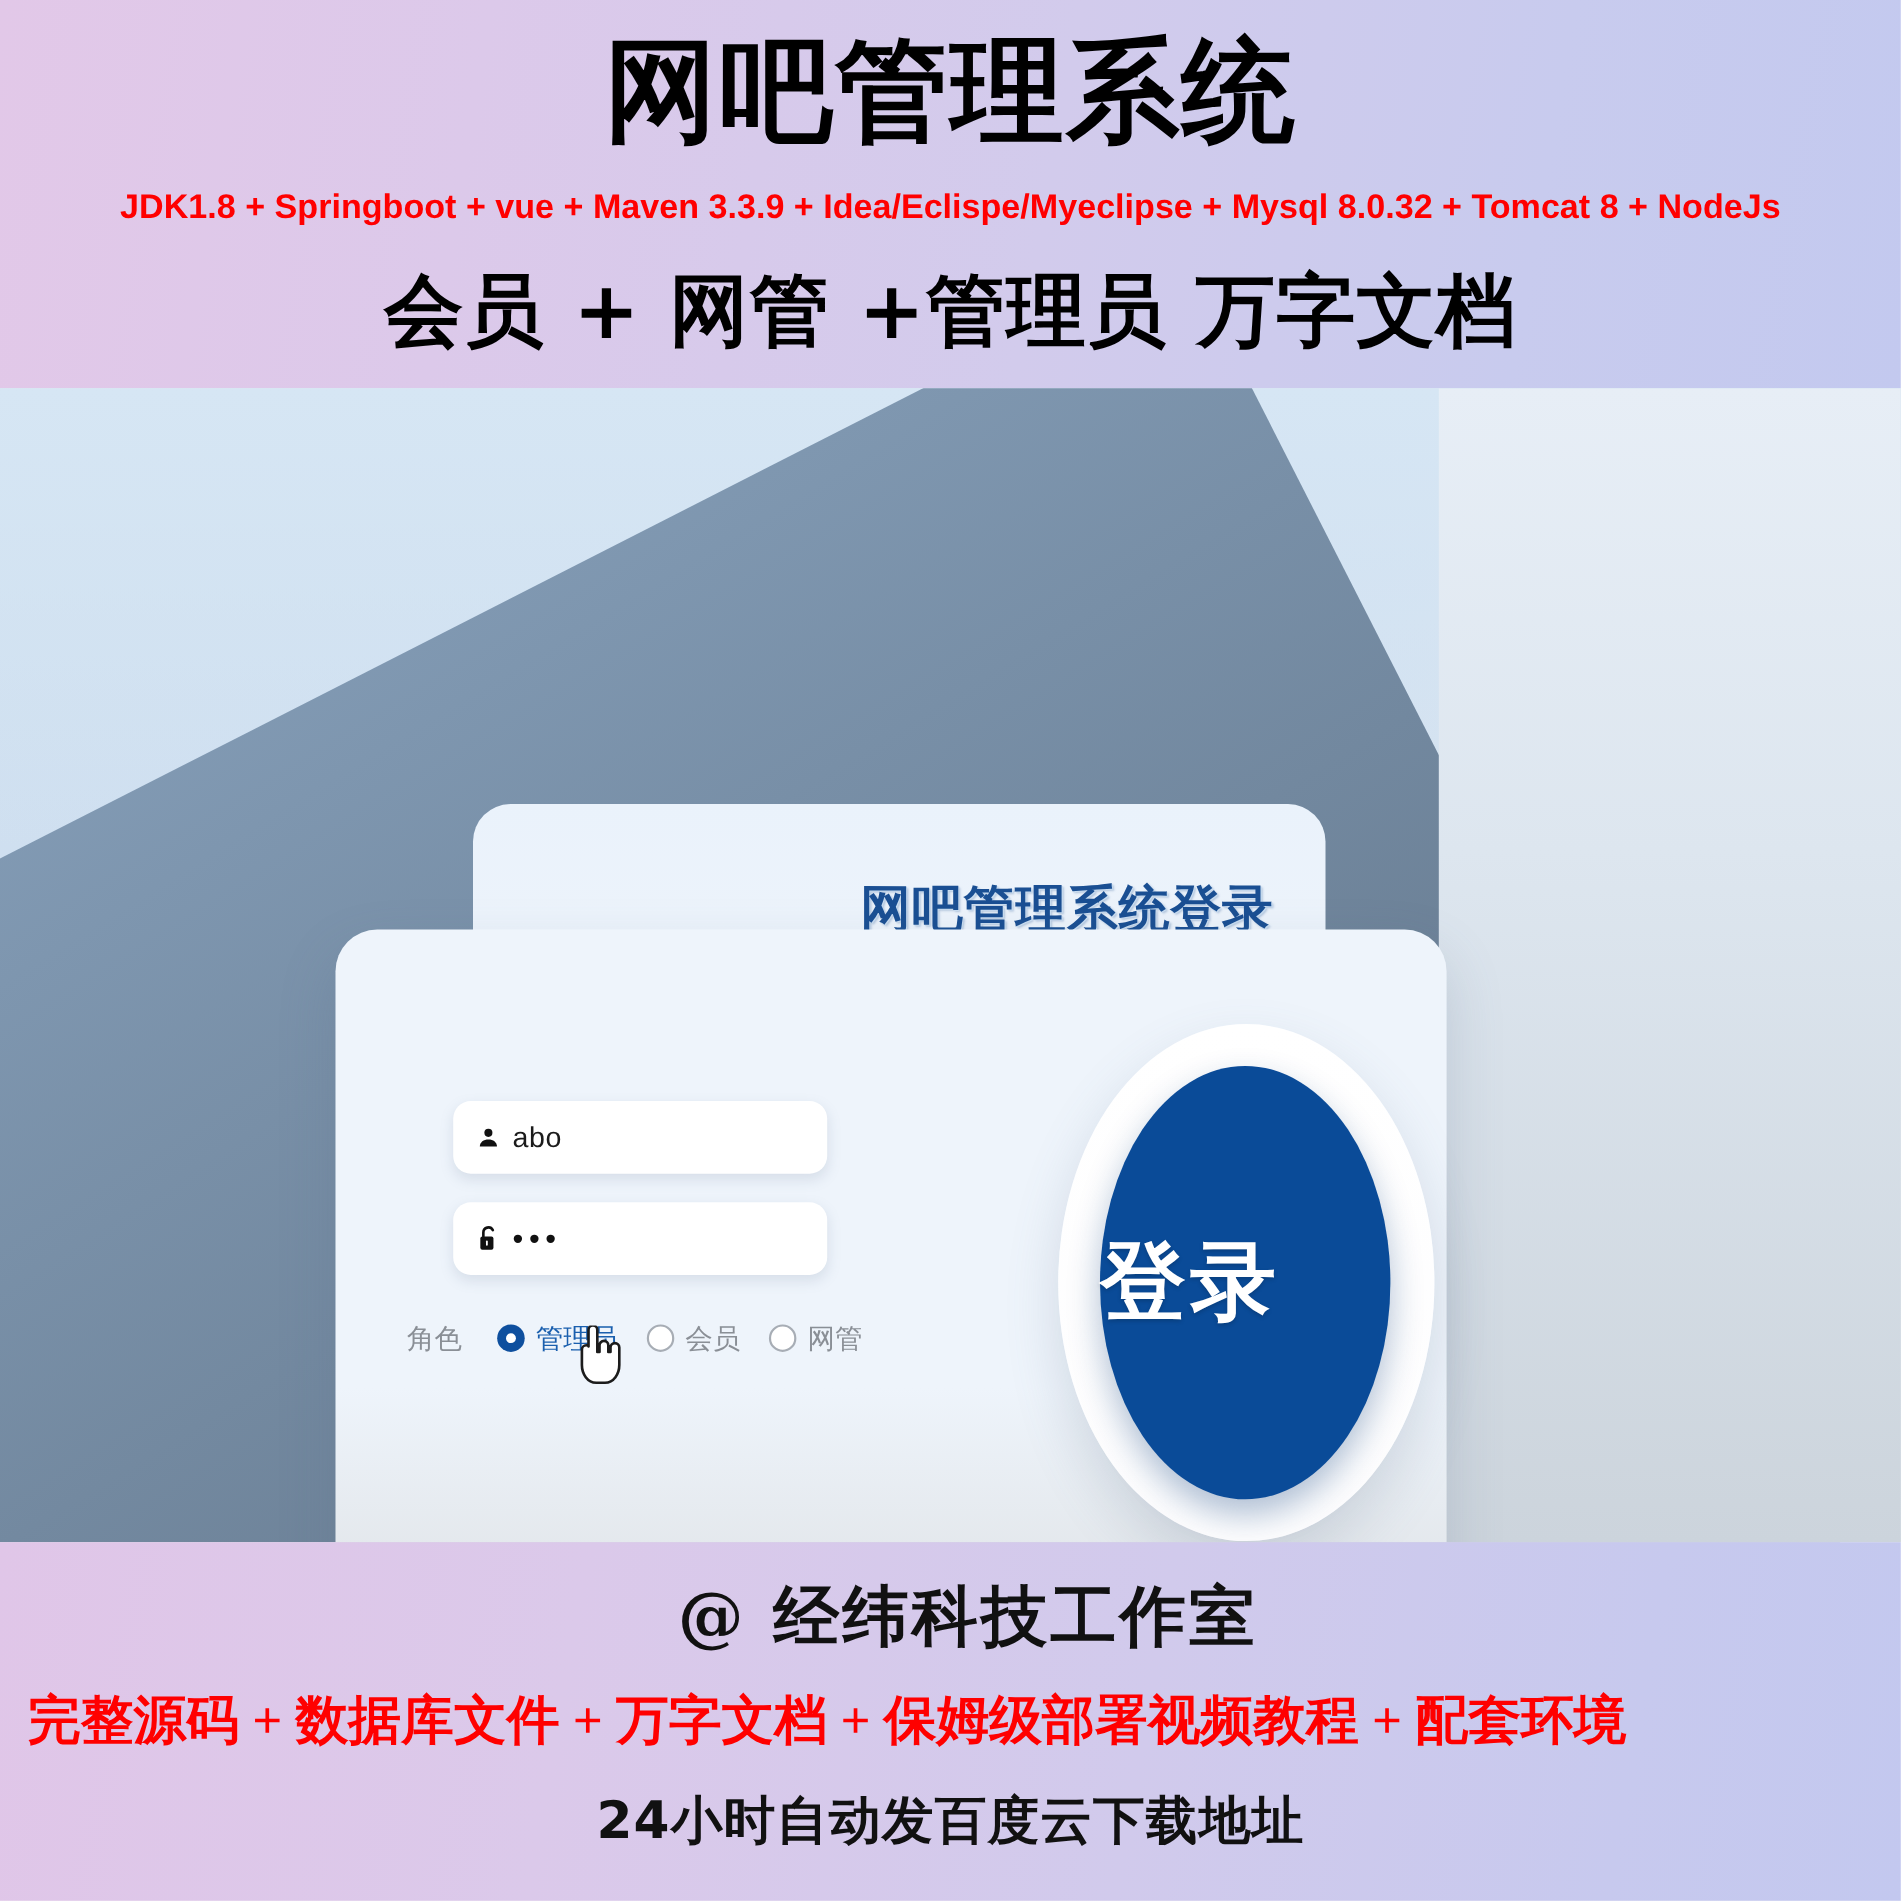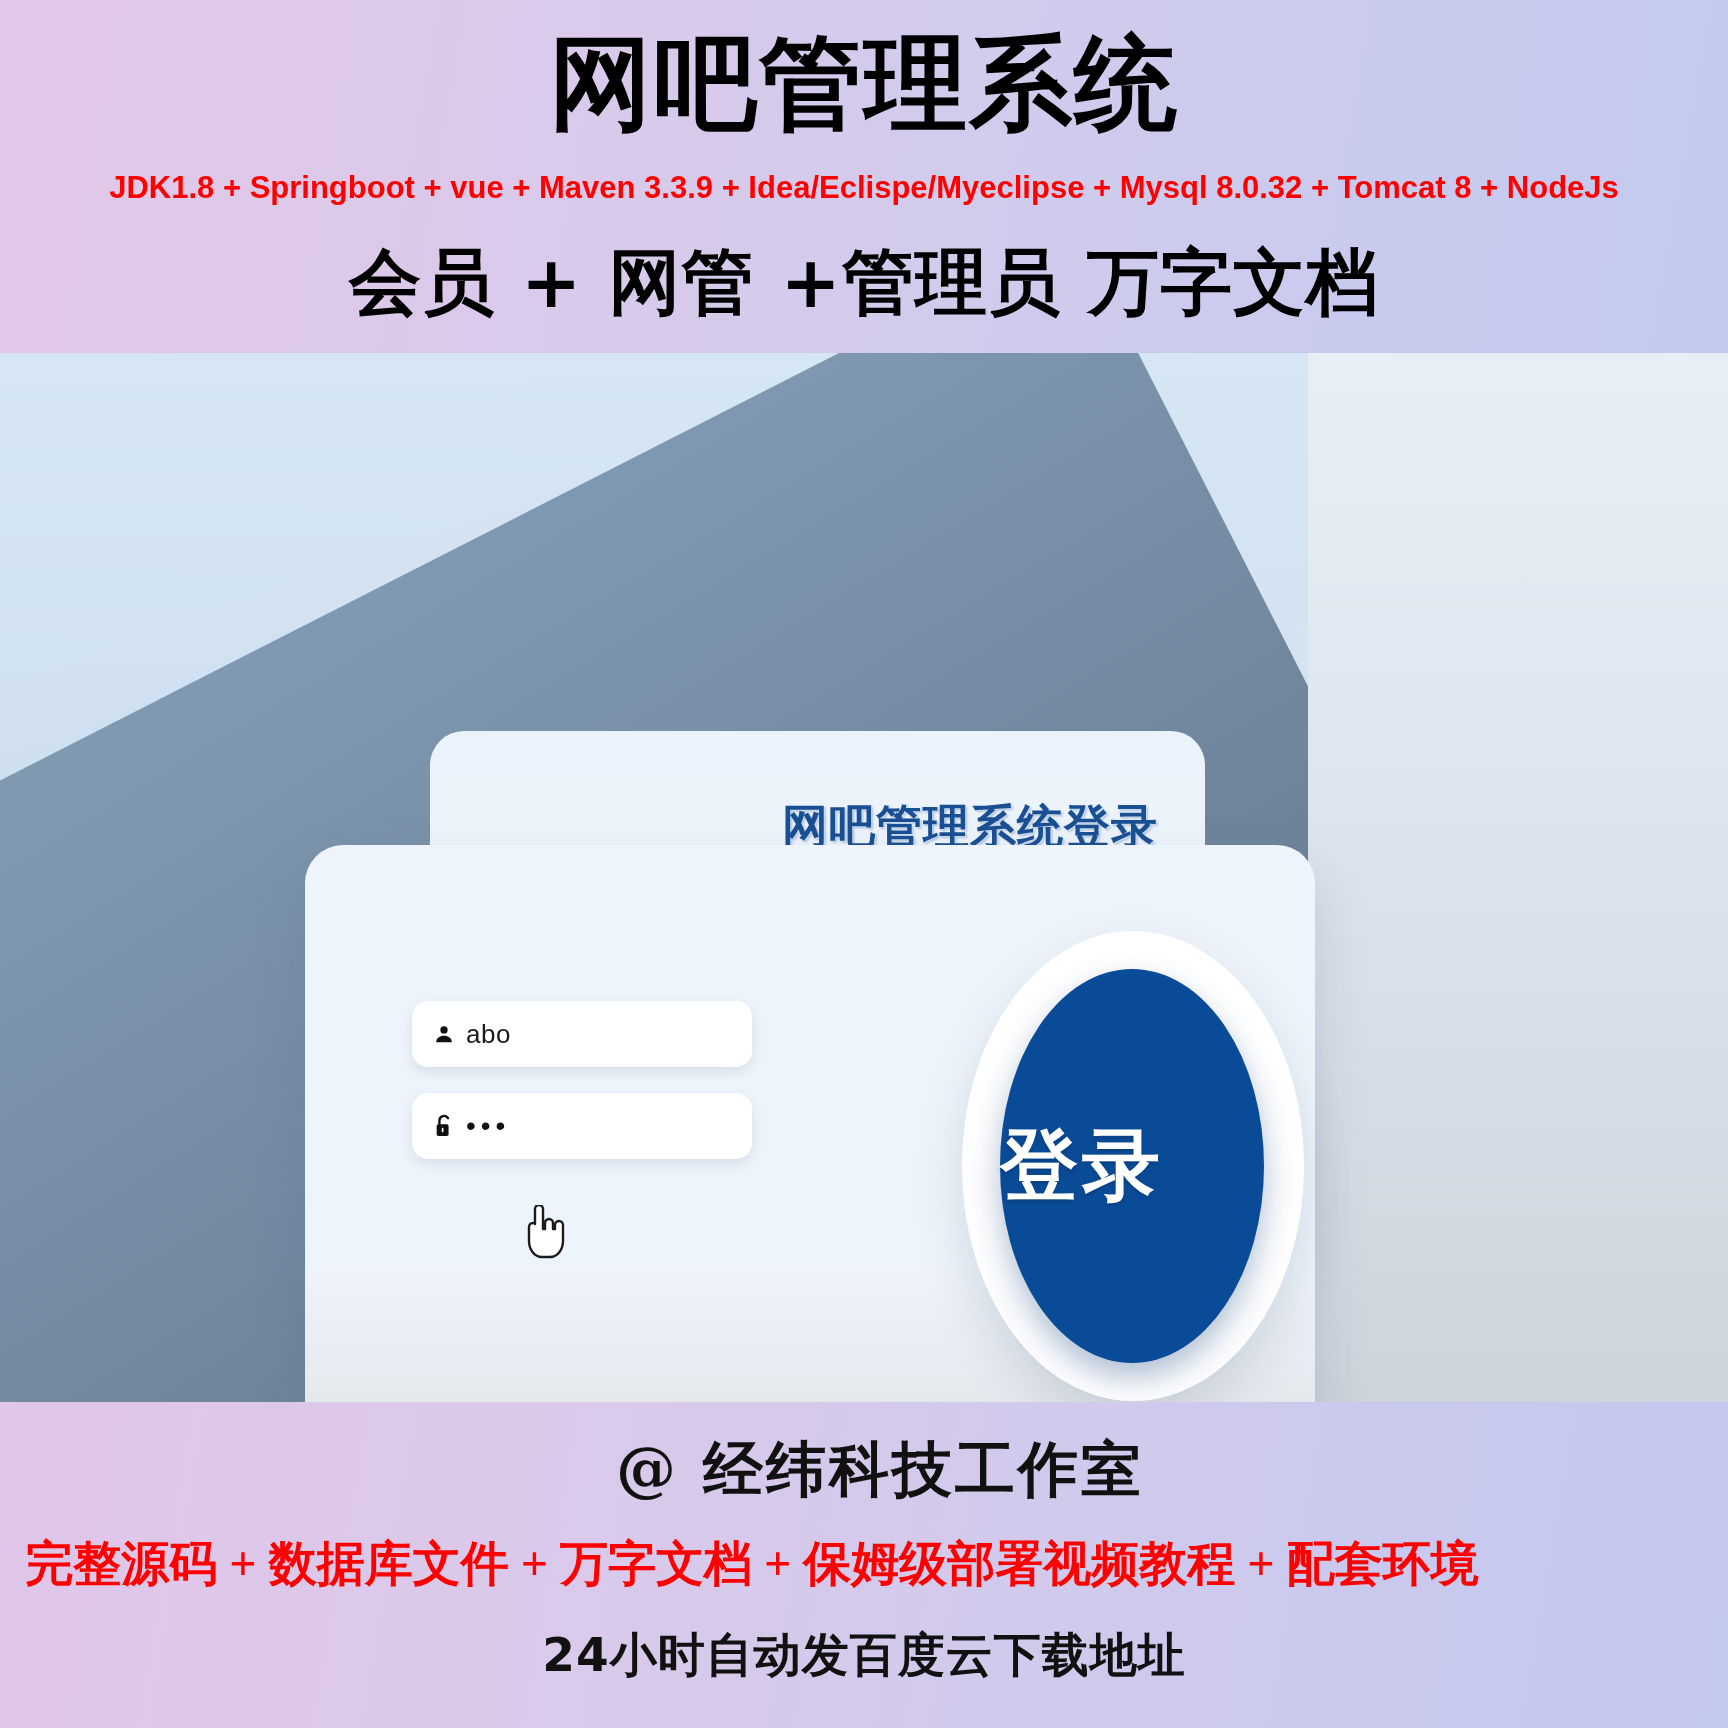--- a/index.html
+++ b/index.html
@@ -203,20 +203,38 @@
       <span class="ico">
         <svg width="22" height="26" viewBox="0 0 24 28" fill="none">
           <path d="M7 12V8a5 5 0 0 1 9.4-2.4" stroke="#111" stroke-width="2.6" stroke-linecap="round" fill="none"></path>
           <rect x="4" y="12" width="13" height="13" rx="2" fill="#111"></rect>
           <rect x="9.6" y="16" width="1.8" height="5" rx=".9" fill="#fff"></rect>
         </svg>
       </span>
       <span class="dots">•••</span>
     </div>
 
+    <div class="role-row">
+      <span class="role-label">角色</span>
+
+      <span class="radio-item">
+        <span class="radio on"></span>
+        <span class="radio-text sel">管理员</span>
+      </span>
+
+      <span class="radio-item">
+        <span class="radio"></span>
+        <span class="radio-text">会员</span>
+      </span>
+
+      <span class="radio-item">
+        <span class="radio"></span>
+        <span class="radio-text">网管</span>
+      </span>
+    </div>
 
     <div class="login-outer"></div>
     <div class="login-btn">
       <span>登录</span>
     </div>
 
     <div class="cursor">
       <svg width="44" height="56" viewBox="0 0 44 56">
         <path d="M14 4c0-2.2 1.8-4 4-4s4 1.8 4 4v20h2v-6c0-2.2 1.8-4 4-4s4 1.8 4 4v6h2v-4
                  c0-2.2 1.8-4 4-4s4 1.8 4 4v16c0 8-5 16-13 16h-8C13 52 8 44 8 36V22

